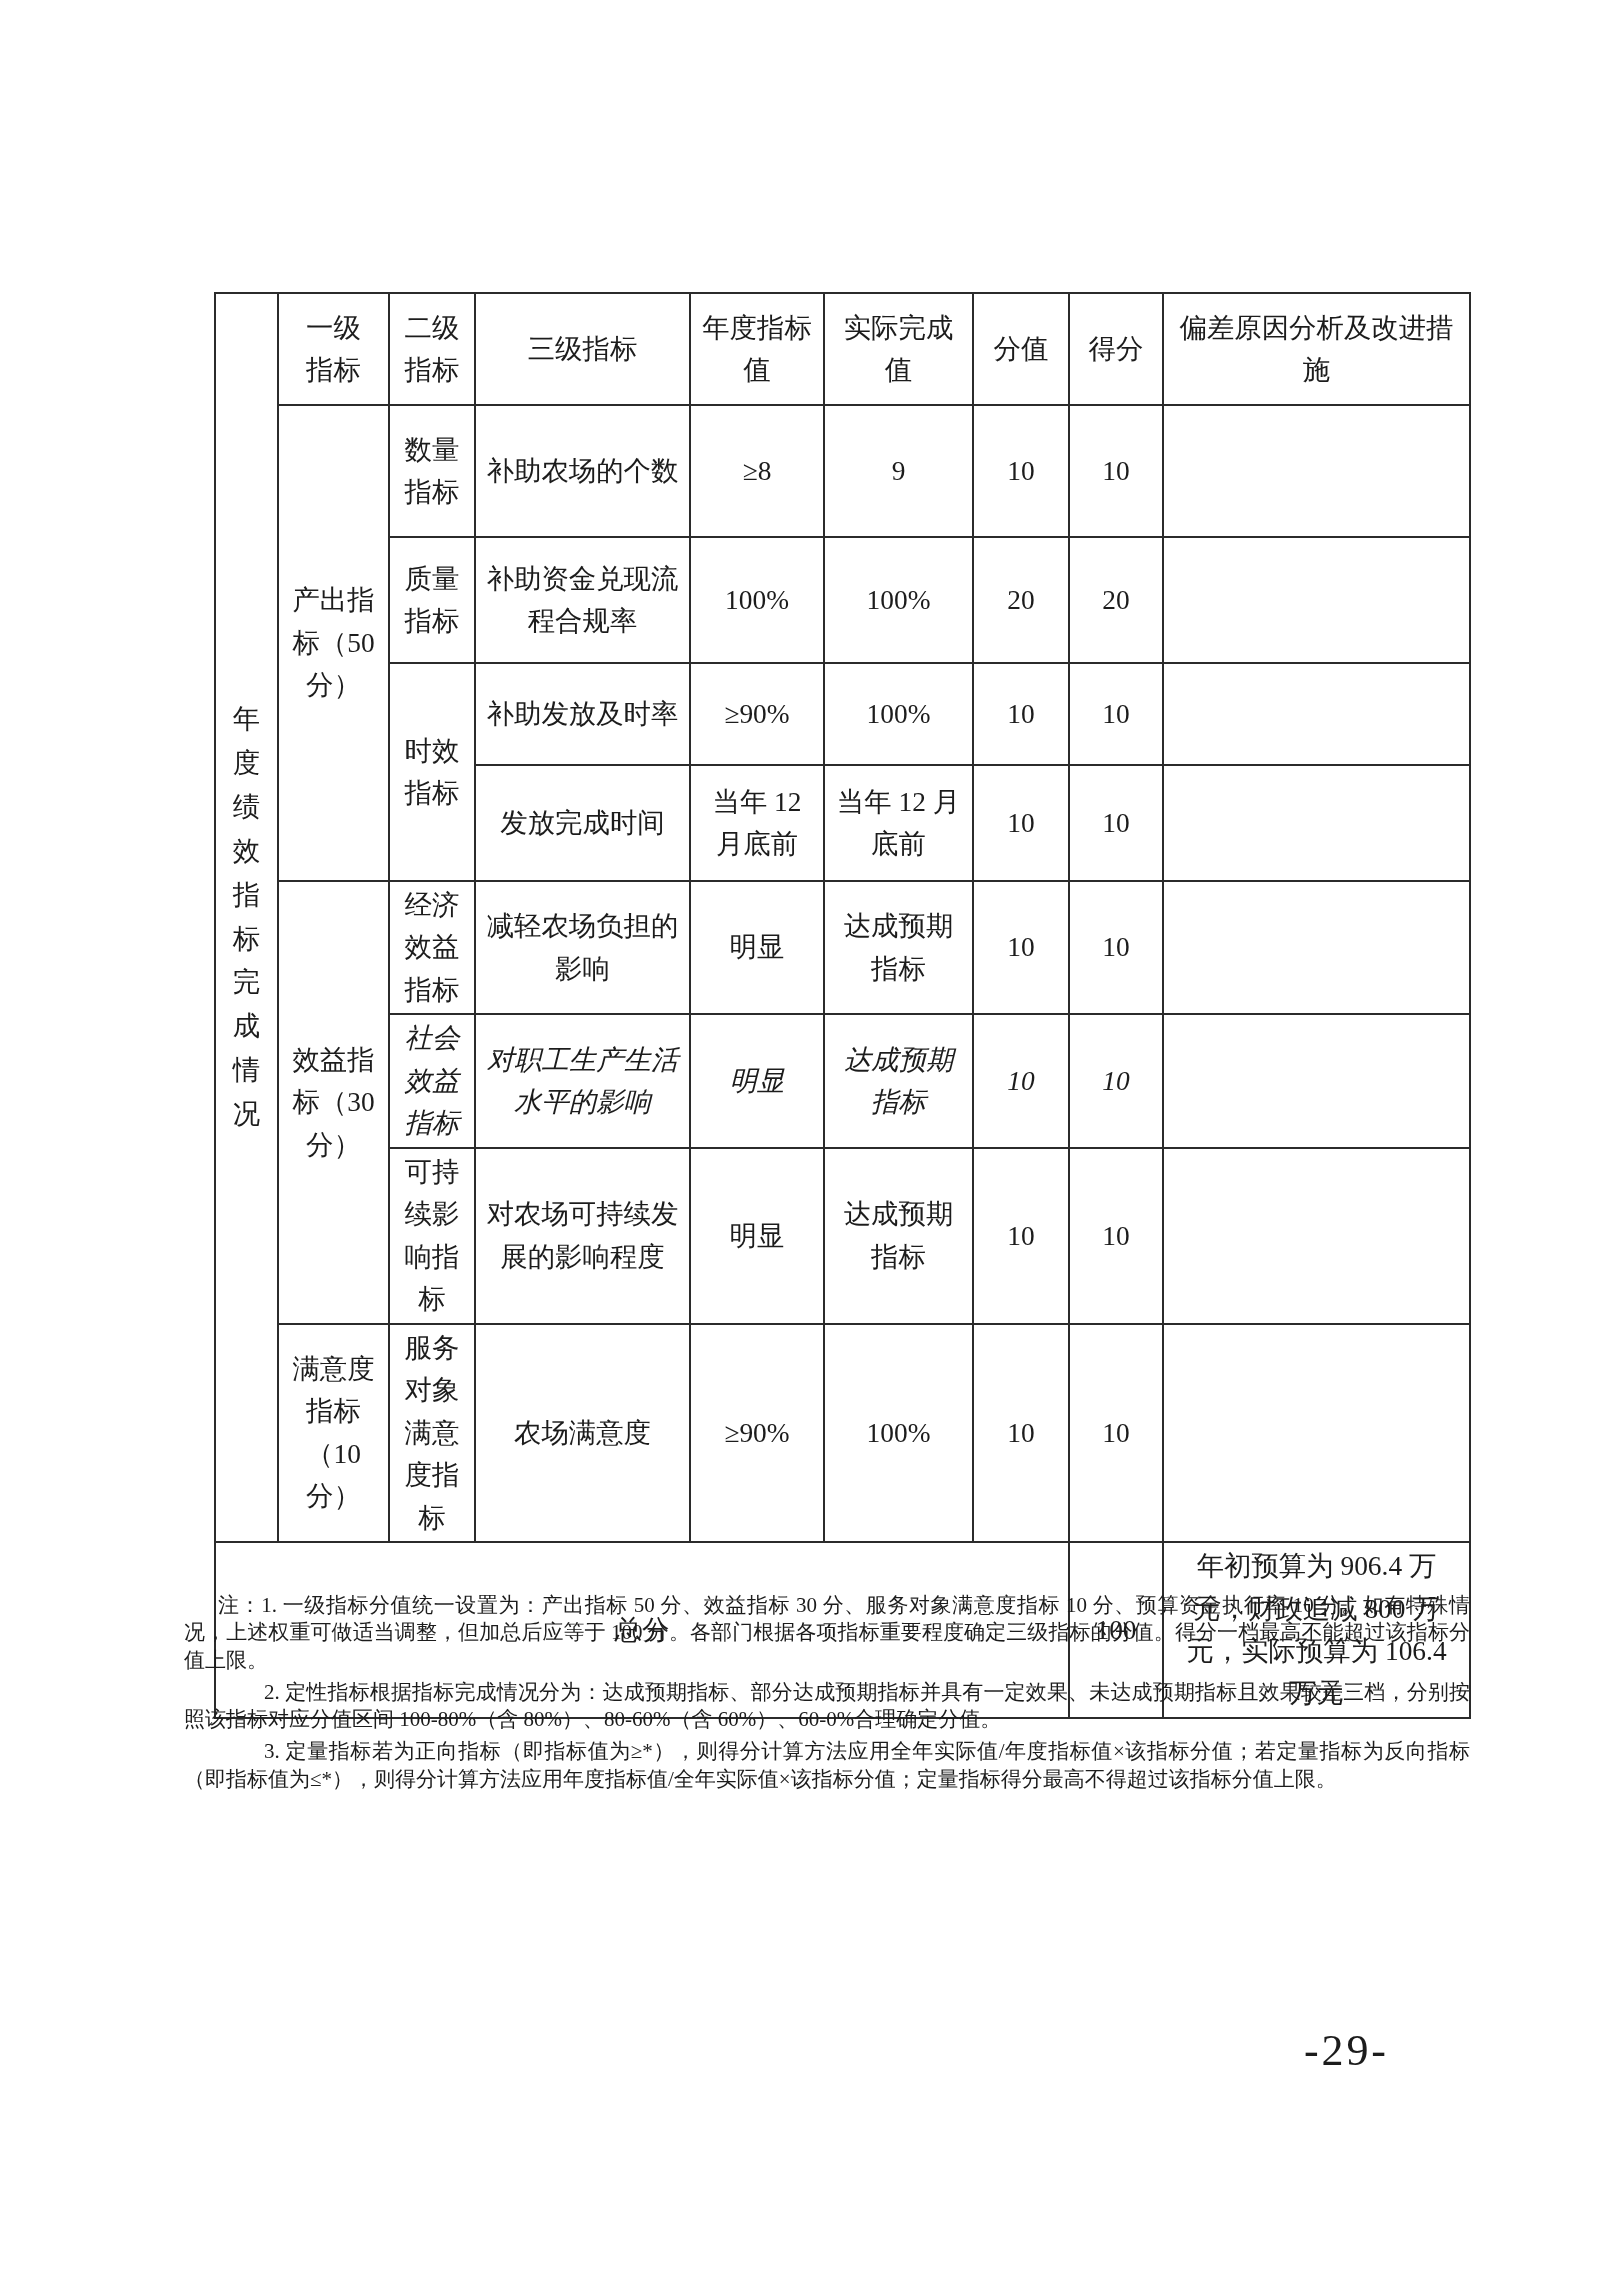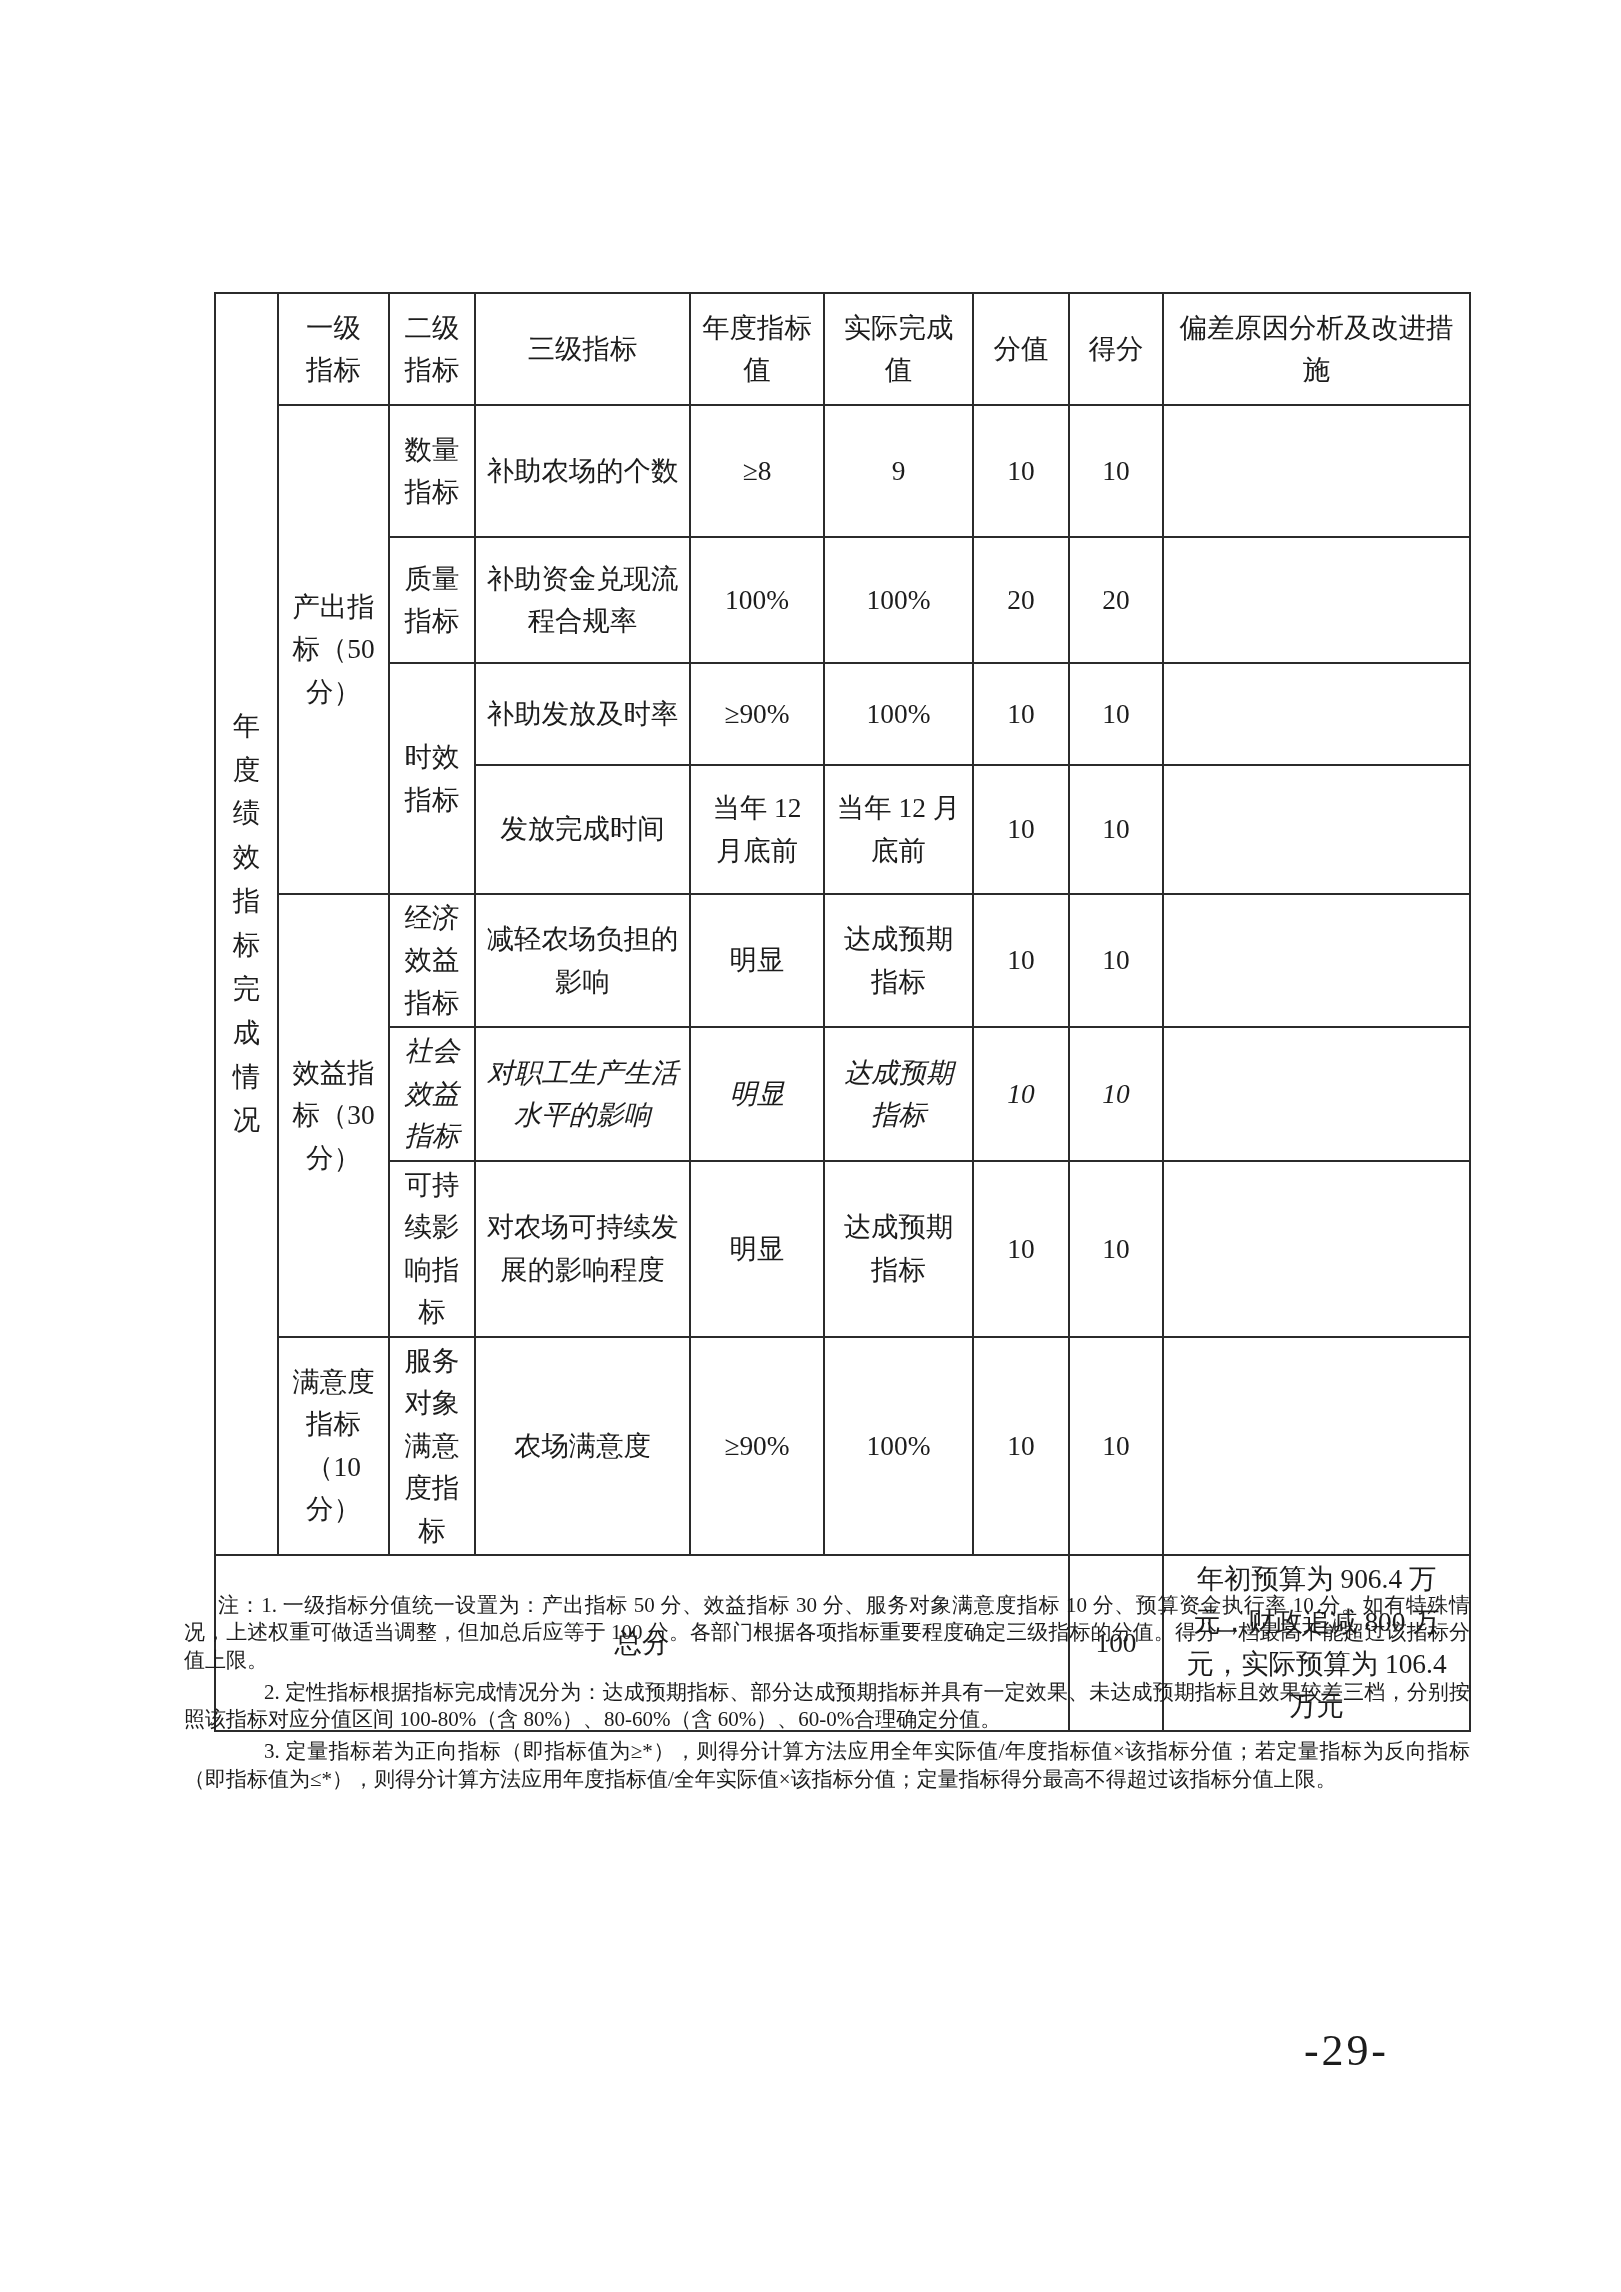--- a/index.html
+++ b/index.html
@@ -39,21 +39,21 @@
   .hw2{display:inline-block;width:2.15em;}  
   td.remark-total{
     text-align:left;
     padding:3.9px 9.8px;
     line-height:1.55;
   }
   tr.r-head{height:112px;}
   tr.r1{height:132px;}
   tr.r2{height:126px;}
   tr.r3{height:102px;}
-  tr.r4{height:129px;}
+  tr.r4{height:116px;}
   tr.r5{height:122px;}
   tr.r6{height:122px;font-style:italic;}
   tr.r7{height:161px;}
   tr.r8{height:196px;}
   tr.r-total{height:118px;}
   
   .notes{
     position:absolute;left:184px;top:1592px;
     width:1286px;
     font-size:21px;

